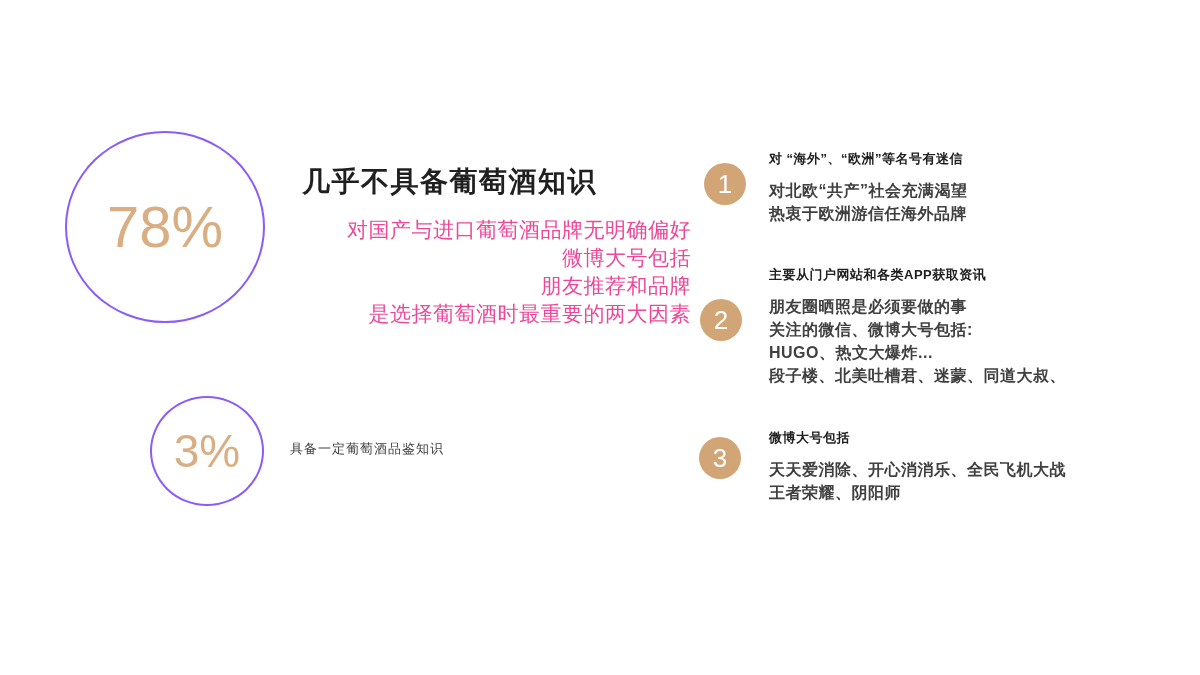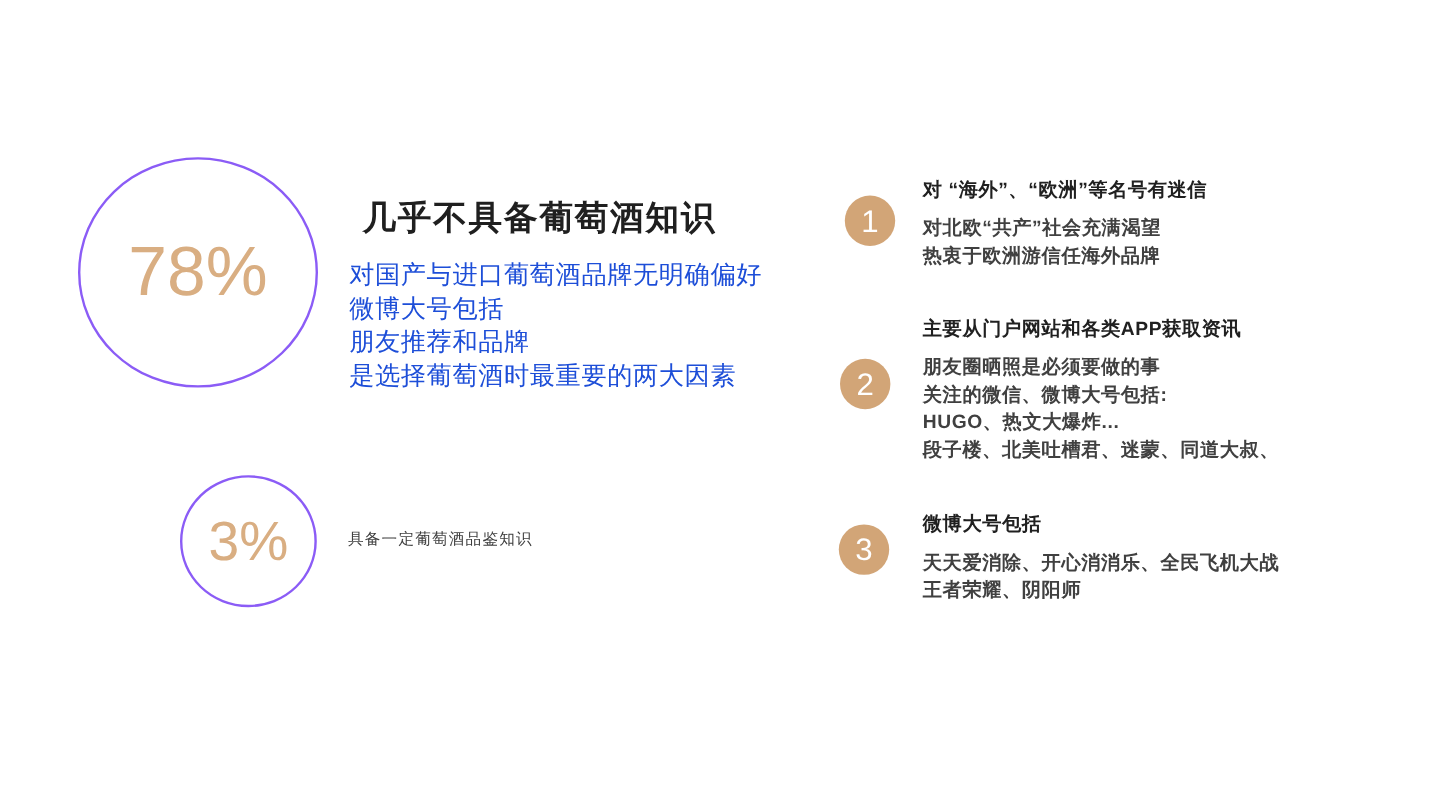--- a/index.html
+++ b/index.html
@@ -36,22 +36,23 @@
     font-weight: 700;
     color: #1F1F1F;
     letter-spacing: 1.5px;
     line-height: 32px;
   }
   .stat-lines { margin-top: 18px; }
   .stat-line {
     margin: 0;
     font-size: 21px;
     line-height: 28px;
-    color: #1d4ed8;
+    color: #ec4899;
     letter-spacing: 0.5px;
+    text-align: right;
   }
 
   .minor-label {
     position: absolute;
     left: 290px;
     top: 440px;
     font-size: 13px;
     color: #3D3D3D;
     letter-spacing: 1px;
   }
@@ -69,21 +70,21 @@
     align-items: center;
     justify-content: center;
   }
   .num-badge-1 { left: 704px; top: 163px; }
   .num-badge-2 { left: 700px; top: 299px; }
   .num-badge-3 { left: 699px; top: 437px; }
 
   .item-text { position: absolute; left: 769px; width: 400px; }
   .item-text h3 {
     margin: 0;
-    font-size: 16px;
+    font-size: 13px;
     font-weight: 700;
     color: #202020;
     letter-spacing: 0.5px;
     line-height: 26px;
   }
   .item-sub { margin-top: 7px; }
   .item-sub p {
     margin: 0;
     font-size: 16px;
     font-weight: 600;

